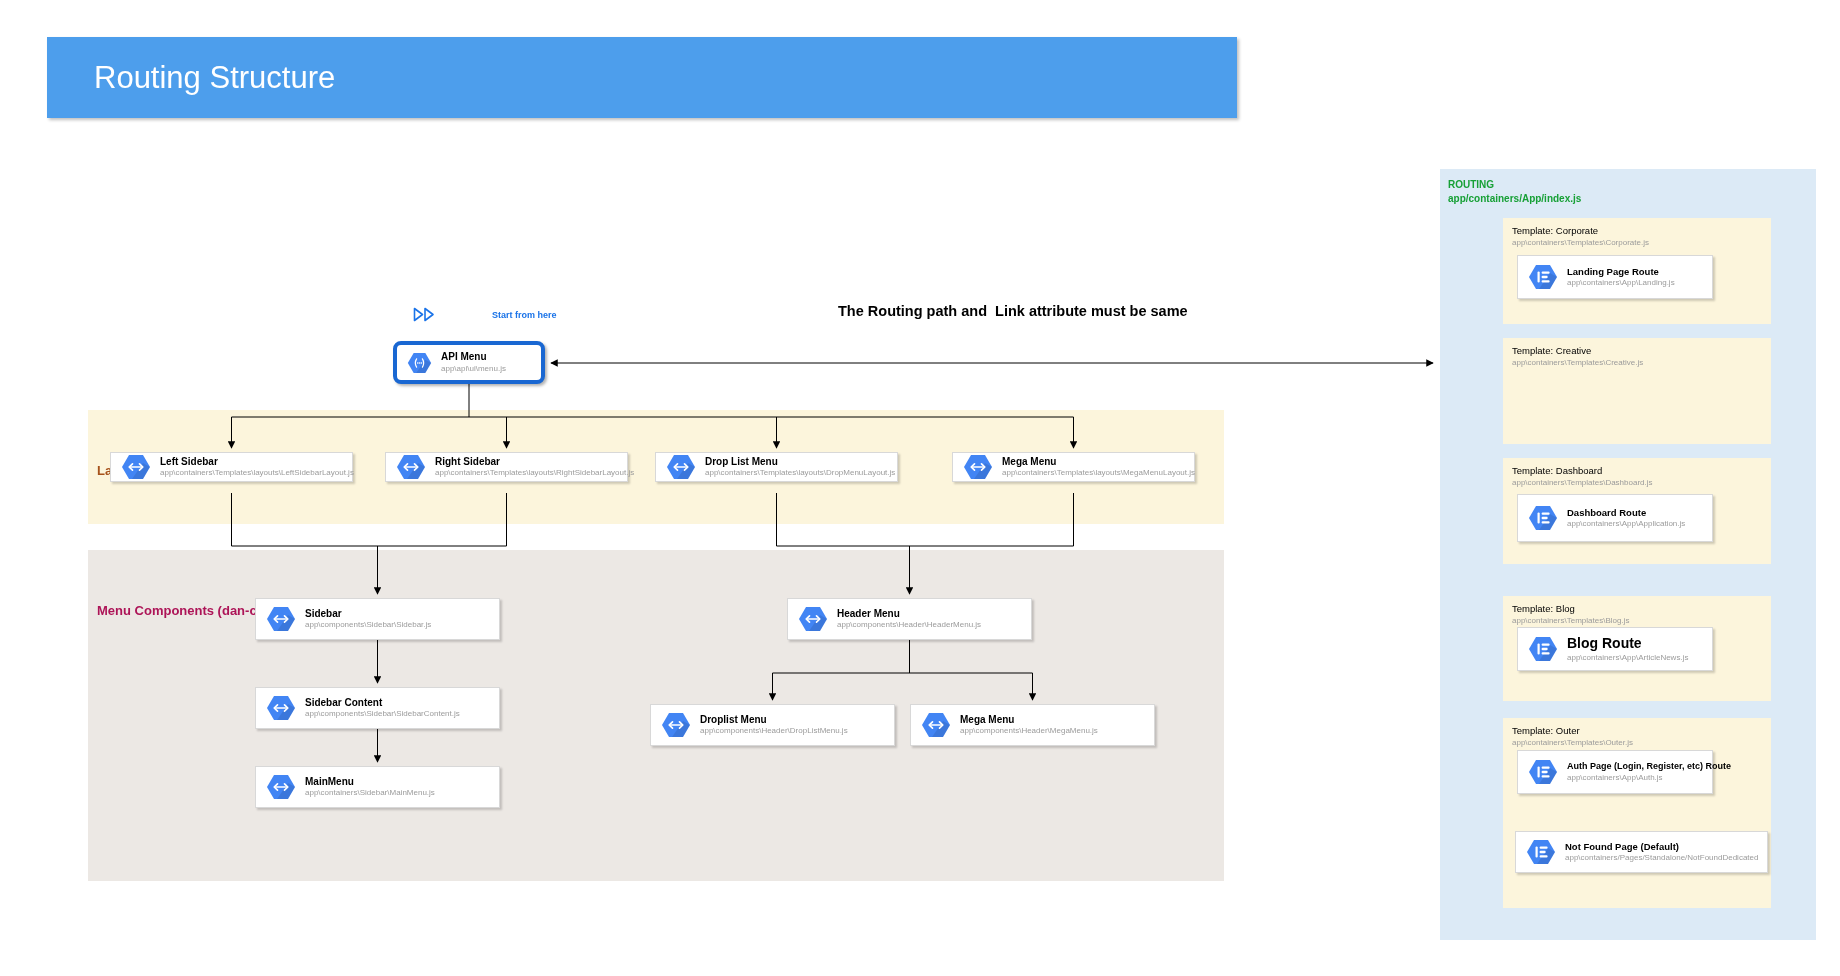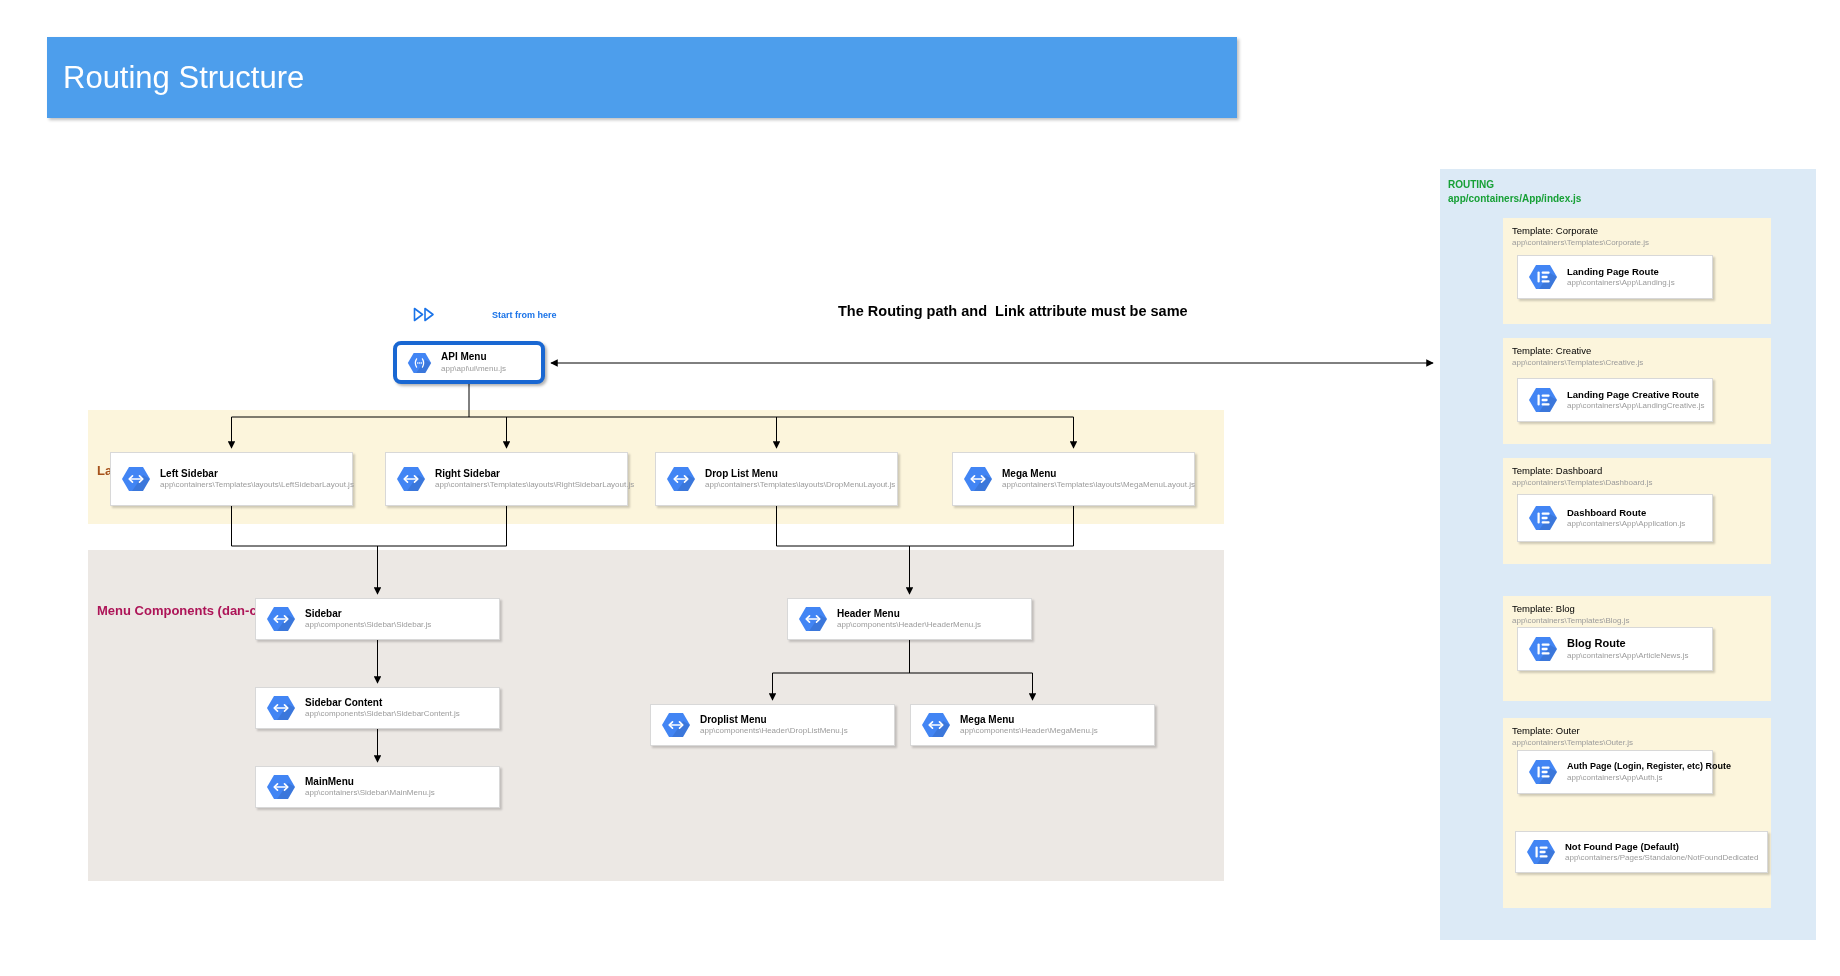--- a/index.html
+++ b/index.html
@@ -2,35 +2,35 @@
 <html><head>
 <meta charset="utf-8">
 <style>
   html,body{margin:0;padding:0;background:#ffffff;}
   .canvas{position:relative;width:1840px;height:976px;background:#ffffff;overflow:hidden;
           font-family:"Liberation Sans", sans-serif;}
 
   
   .titlebar{position:absolute;left:47px;top:37px;width:1190px;height:81px;background:#4D9EEC;
             box-shadow:2px 2px 3px rgba(0,0,0,0.25);display:flex;align-items:center;}
-  .titlebar span{color:#ffffff;font-size:31px;padding-left:16px;}
+  .titlebar span{color:#ffffff;font-size:31px;padding-left:47px;}
 
   
   svg.wires{position:absolute;left:0;top:0;pointer-events:none;}
 
   
   .section{position:absolute;}
   .cream{background:#FCF5DC;}
   .graysec{background:#ECE8E4;}
   .sec-label{font-size:13px;font-weight:700;padding:10px 0 0 9px;margin-top:43px;}
   .brown{color:#A6521B;}
   .magenta{color:#AD1457;}
 
   
-  .node{position:absolute;height:54px;background:#ffffff;border:1px solid #d8d8d8;
+  .node{position:absolute;height:30px;background:#ffffff;border:1px solid #d8d8d8;
         box-shadow:1.5px 1.5px 2px rgba(0,0,0,0.18);display:flex;align-items:center;gap:9px;
         padding-left:10px;box-sizing:border-box;}
   .node .hex{flex:0 0 auto;display:block;}
   .nt{line-height:1.25;white-space:nowrap;}
   .nt .t{font-size:10px;font-weight:700;color:#000;}
   .nt .s{font-size:8px;color:#9b9b9b;}
 
   .api{height:43px;border:4px solid #1967D2;border-radius:8px;box-shadow:2px 2px 3px rgba(0,0,0,0.3);align-items:center;}
 
   .route{height:44px;}
@@ -274,44 +274,35 @@
 
   <div class="node route" style="left:1517px;top:255px;width:196px">
     <svg class="hex" width="30" height="26" viewBox="0 0 30 26">
         <use href="#hex-list"></use>
       </svg>
     <div class="nt">
       <div class="t" style="font-size:9.5px">Landing Page Route</div>
       <div class="s">app\containers\App\Landing.js</div>
     </div>
   </div>
-  <div class="node route" style="left:1517px;top:378px;width:196px">
-    <svg class="hex" width="30" height="26" viewBox="0 0 30 26">
-        <use href="#hex-list"></use>
-      </svg>
-    <div class="nt">
-      <div class="t" style="font-size:9.5px">Landing Page Creative Route</div>
-      <div class="s">app\containers\App\LandingCreative.js</div>
-    </div>
-  </div>
   <div class="node route" style="left:1517px;top:494px;width:196px;height:48px">
     <svg class="hex" width="30" height="26" viewBox="0 0 30 26">
         <use href="#hex-list"></use>
       </svg>
     <div class="nt">
       <div class="t" style="font-size:9.5px">Dashboard Route</div>
       <div class="s">app\containers\App\Application.js</div>
     </div>
   </div>
   <div class="node route" style="left:1517px;top:627px;width:196px">
     <svg class="hex" width="30" height="26" viewBox="0 0 30 26">
         <use href="#hex-list"></use>
       </svg>
     <div class="nt">
-      <div class="t" style="font-size:11px">Blog Route</div>
+      <div class="t" style="font-size:14px">Blog Route</div>
       <div class="s">app\containers\App\ArticleNews.js</div>
     </div>
   </div>
   <div class="node route" style="left:1517px;top:750px;width:196px">
     <svg class="hex" width="30" height="26" viewBox="0 0 30 26">
         <use href="#hex-list"></use>
       </svg>
     <div class="nt">
       <div class="t" style="font-size:9px">Auth Page (Login, Register, etc) Route</div>
       <div class="s">app\containers\App\Auth.js</div>

